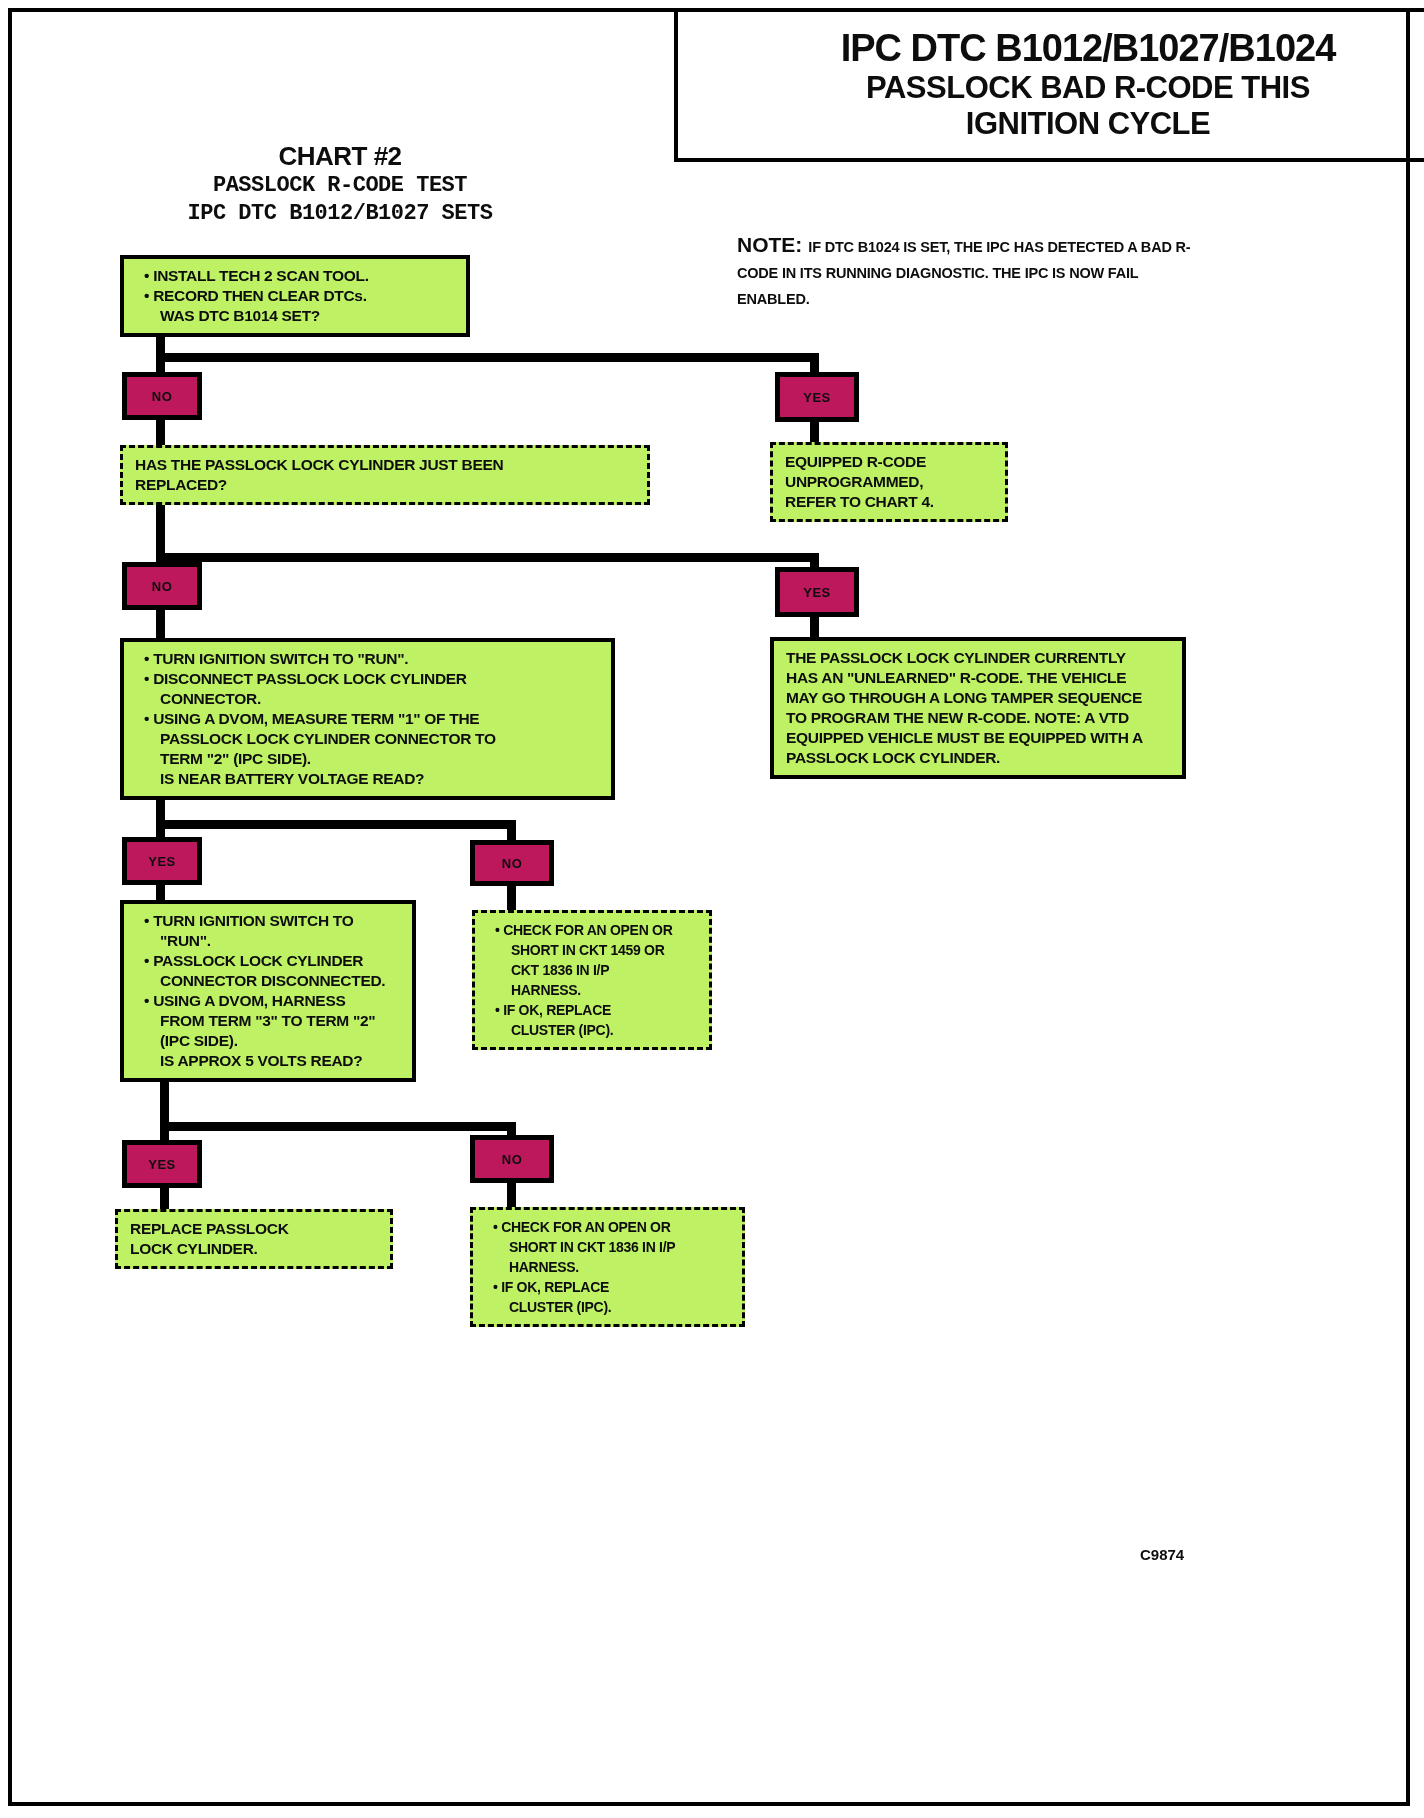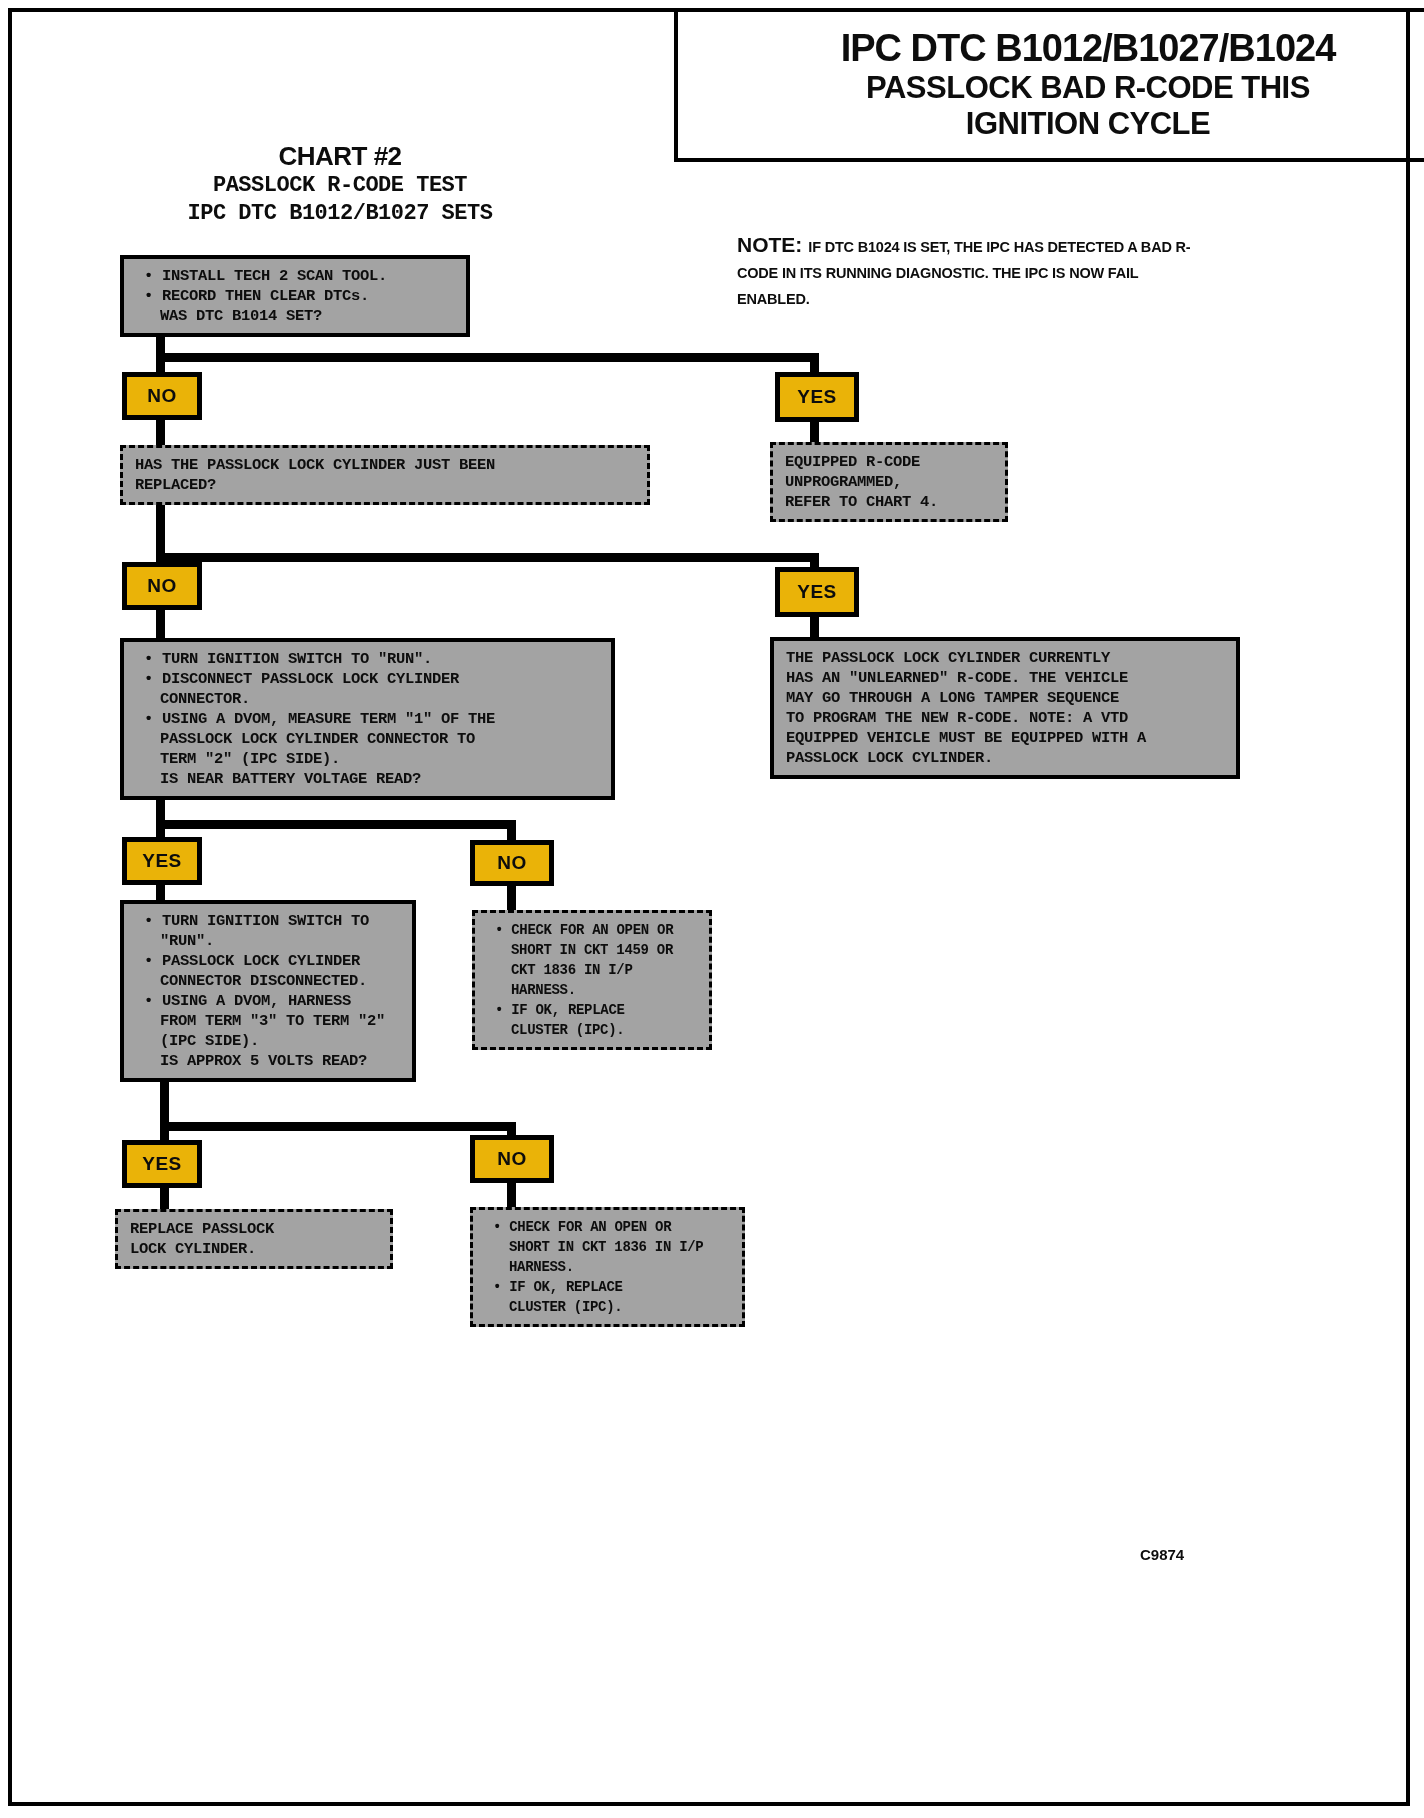--- a/index.html
+++ b/index.html
@@ -19,30 +19,30 @@
   .heading { position:absolute; left:120px; top:140px; width:440px; text-align:center; }
   .h1 { font-size:26px; line-height:32px; letter-spacing:-0.5px; }
   .h2 { font-size:22px; line-height:28px; letter-spacing:-0.5px;font-family:Liberation Mono, monospace; }
   
   .note { position:absolute; left:737px; top:232px; width:462px;
           font-size:14.5px; line-height:26px; letter-spacing:-0.2px; }
   .note-label { font-size:21px; letter-spacing:0; padding-right:6px;margin-top:39px; }
   
   .node { position:absolute; box-sizing:border-box; border:4px solid #000;
           padding:7px 0 7px 10px; font-size:15.5px; line-height:20px;
-          letter-spacing:-0.3px; background:#a3a3a3;font-family:Liberation Mono, monospace; }
+          letter-spacing:-0.3px; background:#bef264; }
   .node.dashed { border:3px dashed #000; }
   .node.narrow { font-size:14px; }
   .ln { padding-left:26px; text-indent:0; white-space:nowrap; }
   .ln.b { text-indent:-16px; }
   .node.plain .ln { padding-left:2px; text-indent:0; }
   
   .tag { position:absolute; box-sizing:border-box; border:5px solid #000;
          display:flex; align-items:center; justify-content:center;
-         font-size:19px; letter-spacing:0.5px; background:#eab308; }
+         font-size:13px; letter-spacing:0.5px; background:#be185d; }
   
   .conn { position:absolute; background:#000; }
   .figcode { position:absolute; left:1140px; top:1546px; font-size:15px; letter-spacing:0; }
 </style>
 </head>
 <body>
 
 <div class="page">
 
   <div class="frame"></div>
@@ -110,21 +110,21 @@
   <div class="node" style="left:120px;top:638px;width:495px;">
     <div class="ln b">• TURN IGNITION SWITCH TO "RUN".</div>
     <div class="ln b">• DISCONNECT PASSLOCK LOCK CYLINDER</div>
     <div class="ln">CONNECTOR.</div>
     <div class="ln b">• USING A DVOM, MEASURE TERM "1" OF THE</div>
     <div class="ln">PASSLOCK LOCK CYLINDER CONNECTOR TO</div>
     <div class="ln">TERM "2" (IPC SIDE).</div>
     <div class="ln">IS NEAR BATTERY VOLTAGE READ?</div>
   </div>
 
-  <div class="node plain" style="left:770px;top:637px;width:470px;">
+  <div class="node plain" style="left:770px;top:637px;width:416px;">
     <div class="ln">THE PASSLOCK LOCK CYLINDER CURRENTLY</div>
     <div class="ln">HAS AN "UNLEARNED" R-CODE. THE VEHICLE</div>
     <div class="ln">MAY GO THROUGH A LONG TAMPER SEQUENCE</div>
     <div class="ln">TO PROGRAM THE NEW R-CODE. NOTE: A VTD</div>
     <div class="ln">EQUIPPED VEHICLE MUST BE EQUIPPED WITH A</div>
     <div class="ln">PASSLOCK LOCK CYLINDER.</div>
   </div>
 
   <div class="tag" style="left:122px;top:837px;width:80px;height:48px;">YES</div>
   <div class="tag" style="left:470px;top:840px;width:84px;height:46px;">NO</div>

